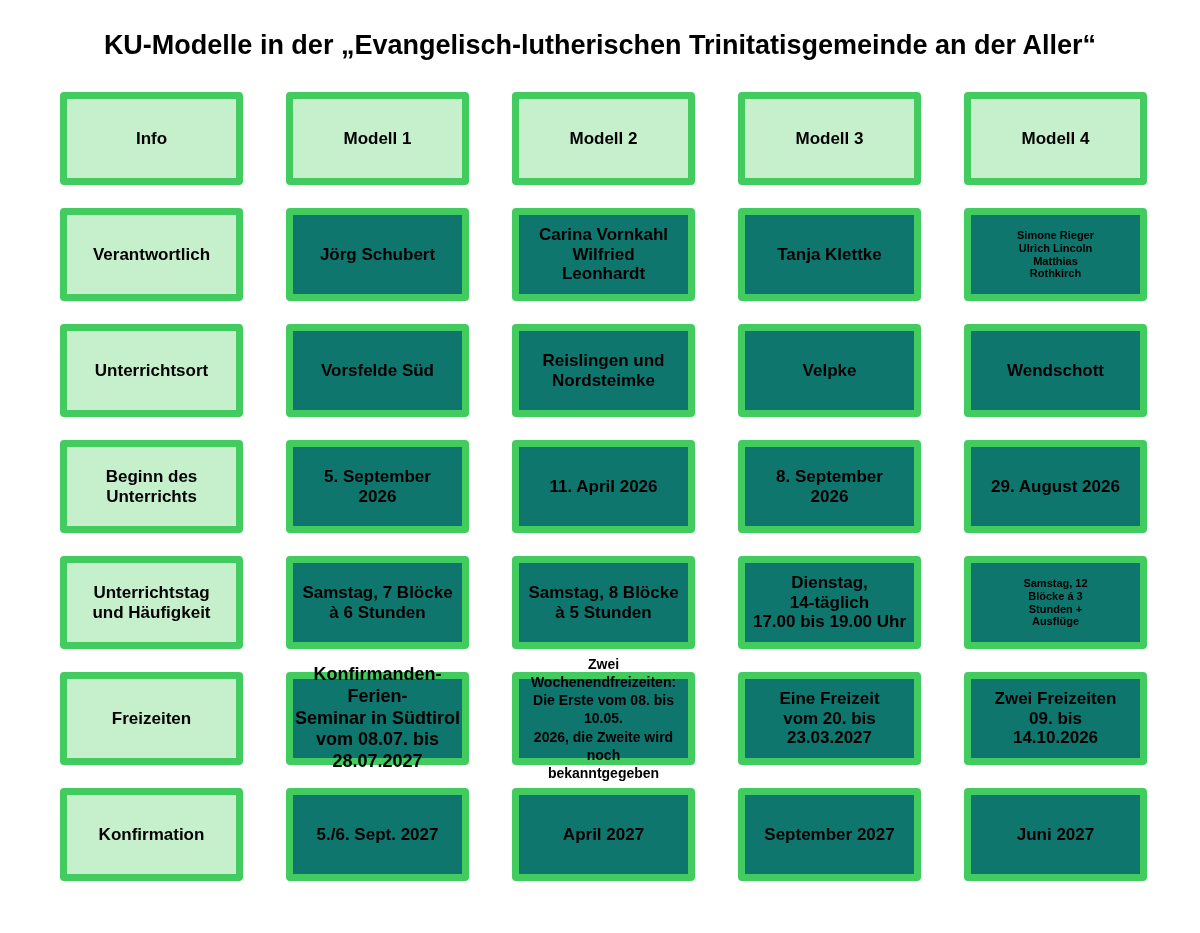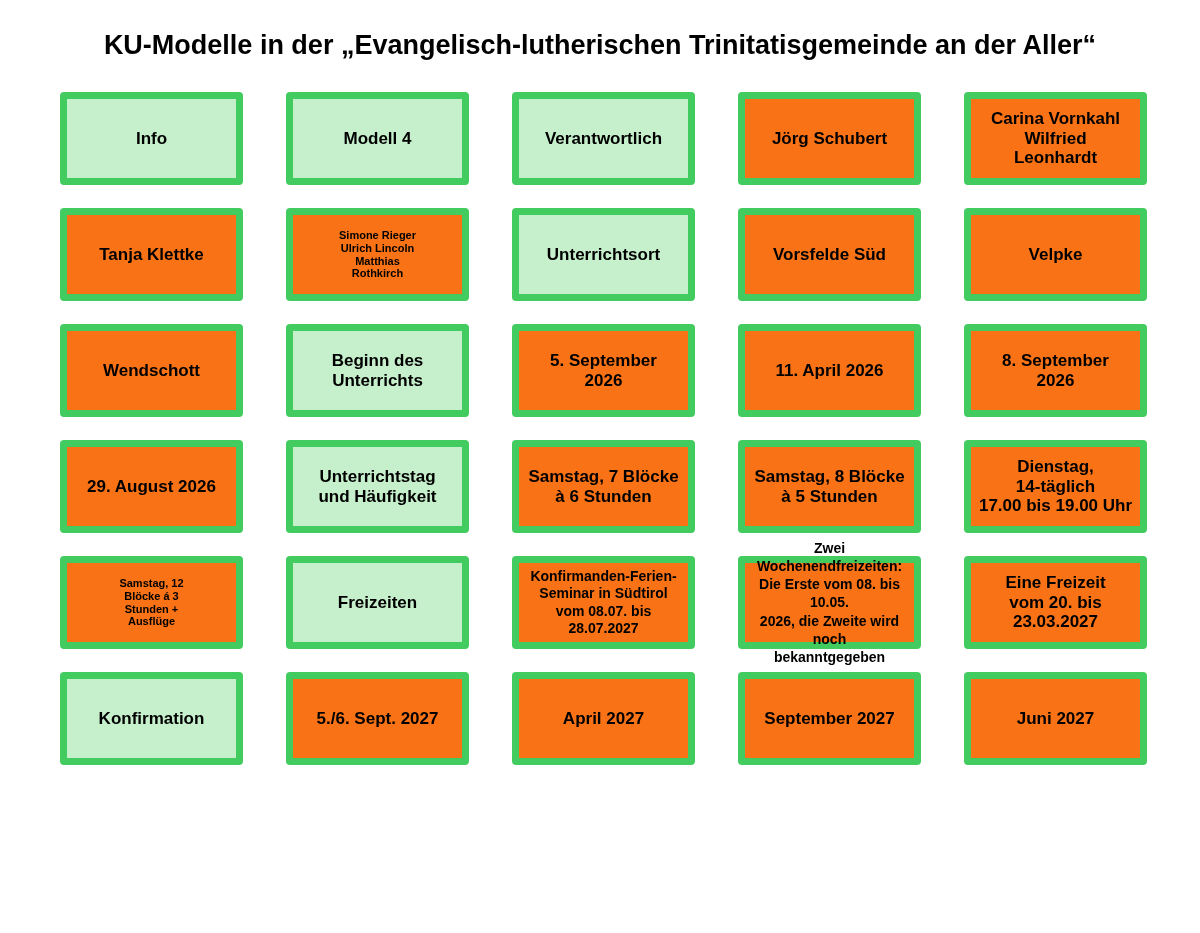--- a/index.html
+++ b/index.html
@@ -28,44 +28,53 @@
     position: absolute;
     left: 60px; top: 92px;
     display: grid;
     grid-template-columns: repeat(5, 183px);
     grid-auto-rows: 93px;
     gap: 23px 43px;
   }
   .cell {
     border: 7px solid var(--green-border);
     border-radius: 4px;
-    background: #f97316;
+    background: #0f766e;
     display: flex;
     align-items: center;
     justify-content: center;
     text-align: center;
     font-weight: 700;
     font-size: 17px;
     line-height: 1.17;
     padding: 0 1px;
   }
   .cell.green { background: var(--green-fill); }
   .fs15 { font-size: 11px; }
-  .fs14 { font-size: 14px; line-height: 1.22; text-align: center; }
+  .fs14 { font-size: 18px; line-height: 1.22; text-align: center; }
   .fs13 { font-size: 14px; line-height: 1.3; }
 </style>
 </head>
 <body>
 
 <div class="page-title">KU-Modelle in der „Evangelisch-lutherischen Trinitatisgemeinde an der Aller“</div>
 
 <div class="grid">
 
   <div class="cell green">
       <span>Info</span>
+    </div>
+  <div class="cell green">
+      <span>Modell 1</span>
+    </div>
+  <div class="cell green">
+      <span>Modell 2</span>
+    </div>
+  <div class="cell green">
+      <span>Modell 3</span>
     </div>
   <div class="cell green">
       <span>Modell 4</span>
     </div>
 
   <div class="cell green">
       <span>Verantwortlich</span>
     </div>
   <div class="cell">
       <span>Jörg Schubert</span>
@@ -78,20 +87,23 @@
     </div>
   <div class="cell fs15">
       <span>Simone Rieger<br>Ulrich Lincoln<br>Matthias<br>Rothkirch</span>
     </div>
 
   <div class="cell green">
       <span>Unterrichtsort</span>
     </div>
   <div class="cell">
       <span>Vorsfelde Süd</span>
+    </div>
+  <div class="cell">
+      <span>Reislingen und<br>Nordsteimke</span>
     </div>
   <div class="cell">
       <span>Velpke</span>
     </div>
   <div class="cell">
       <span>Wendschott</span>
     </div>
 
   <div class="cell green">
       <span>Beginn des<br>Unterrichts</span>
@@ -130,20 +142,23 @@
     </div>
   <div class="cell fs14">
       <span>Konfirmanden-Ferien-<br>Seminar in Südtirol<br>vom 08.07. bis<br>28.07.2027</span>
     </div>
   <div class="cell fs13">
       <span>Zwei Wochenendfreizeiten:<br>Die Erste vom 08. bis 10.05.<br>2026, die Zweite wird noch<br>bekanntgegeben</span>
     </div>
   <div class="cell">
       <span>Eine Freizeit<br>vom 20. bis<br>23.03.2027</span>
     </div>
+  <div class="cell">
+      <span>Zwei Freizeiten<br>09. bis<br>14.10.2026</span>
+    </div>
 
   <div class="cell green">
       <span>Konfirmation</span>
     </div>
   <div class="cell">
       <span>5./6. Sept. 2027</span>
     </div>
   <div class="cell">
       <span>April 2027</span>
     </div>

